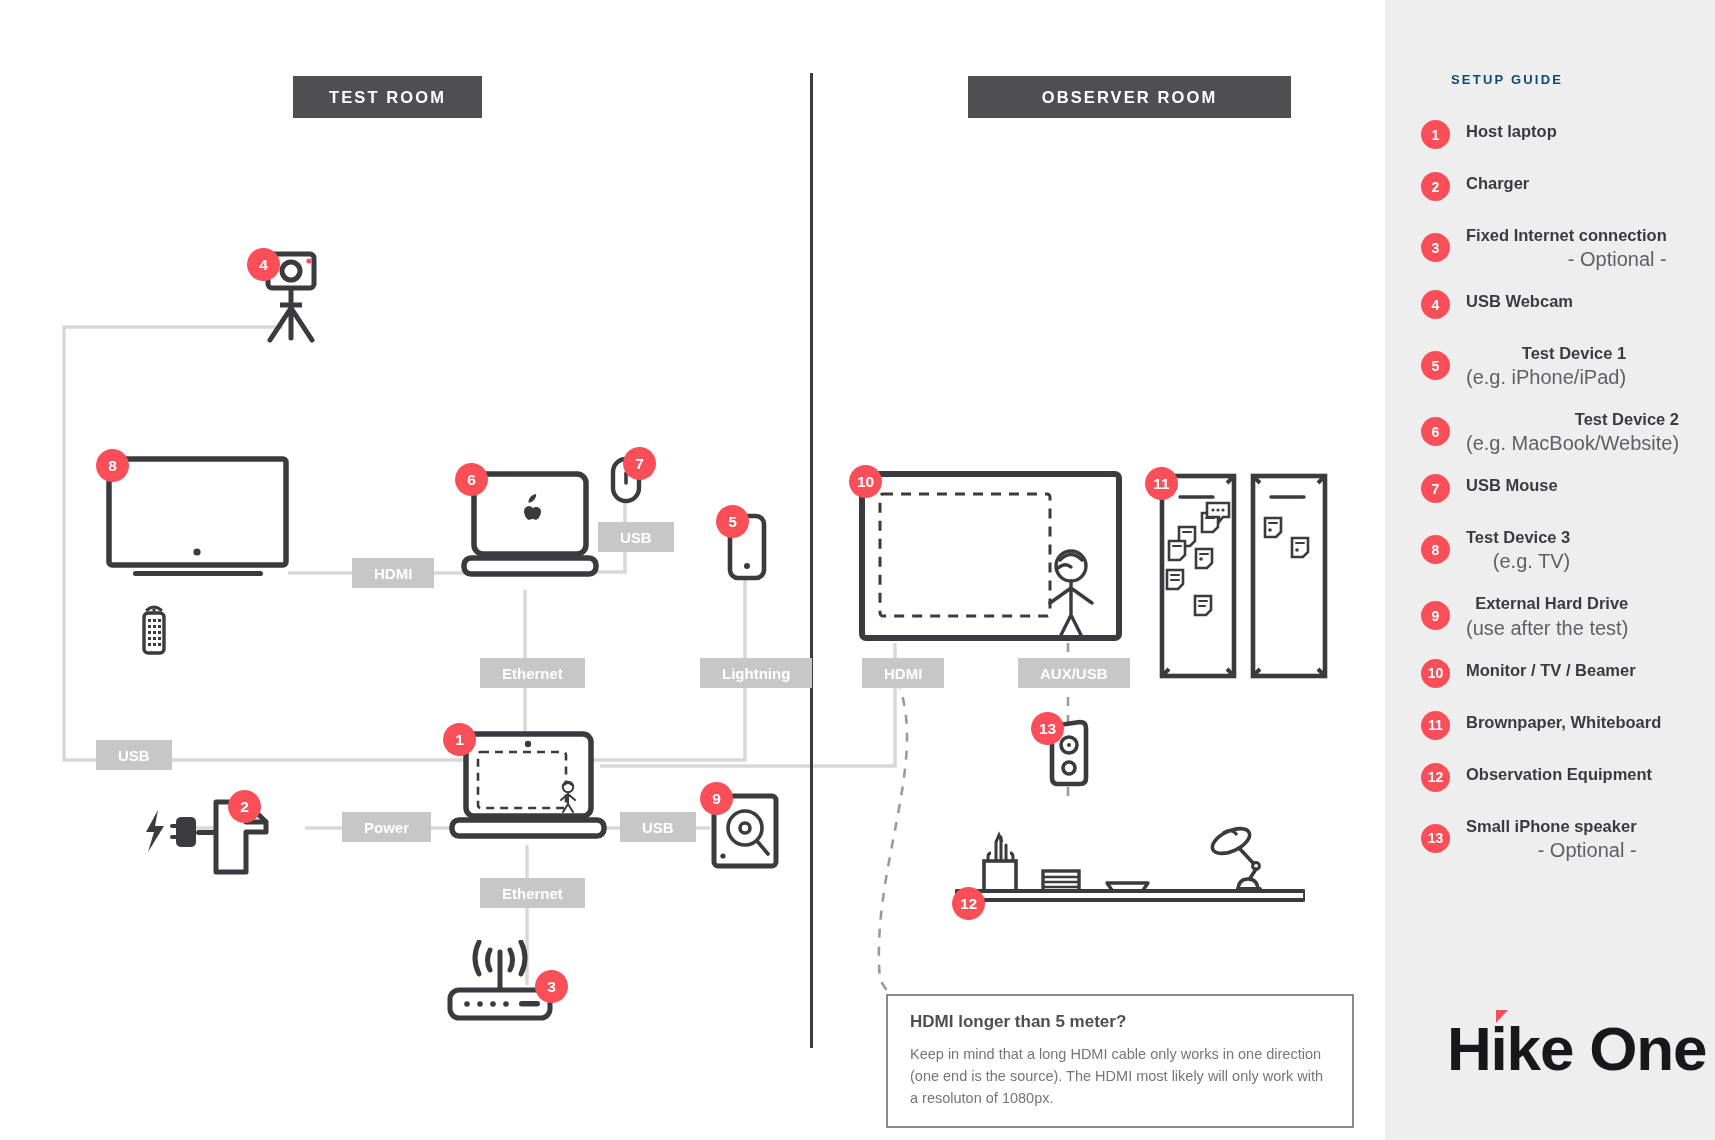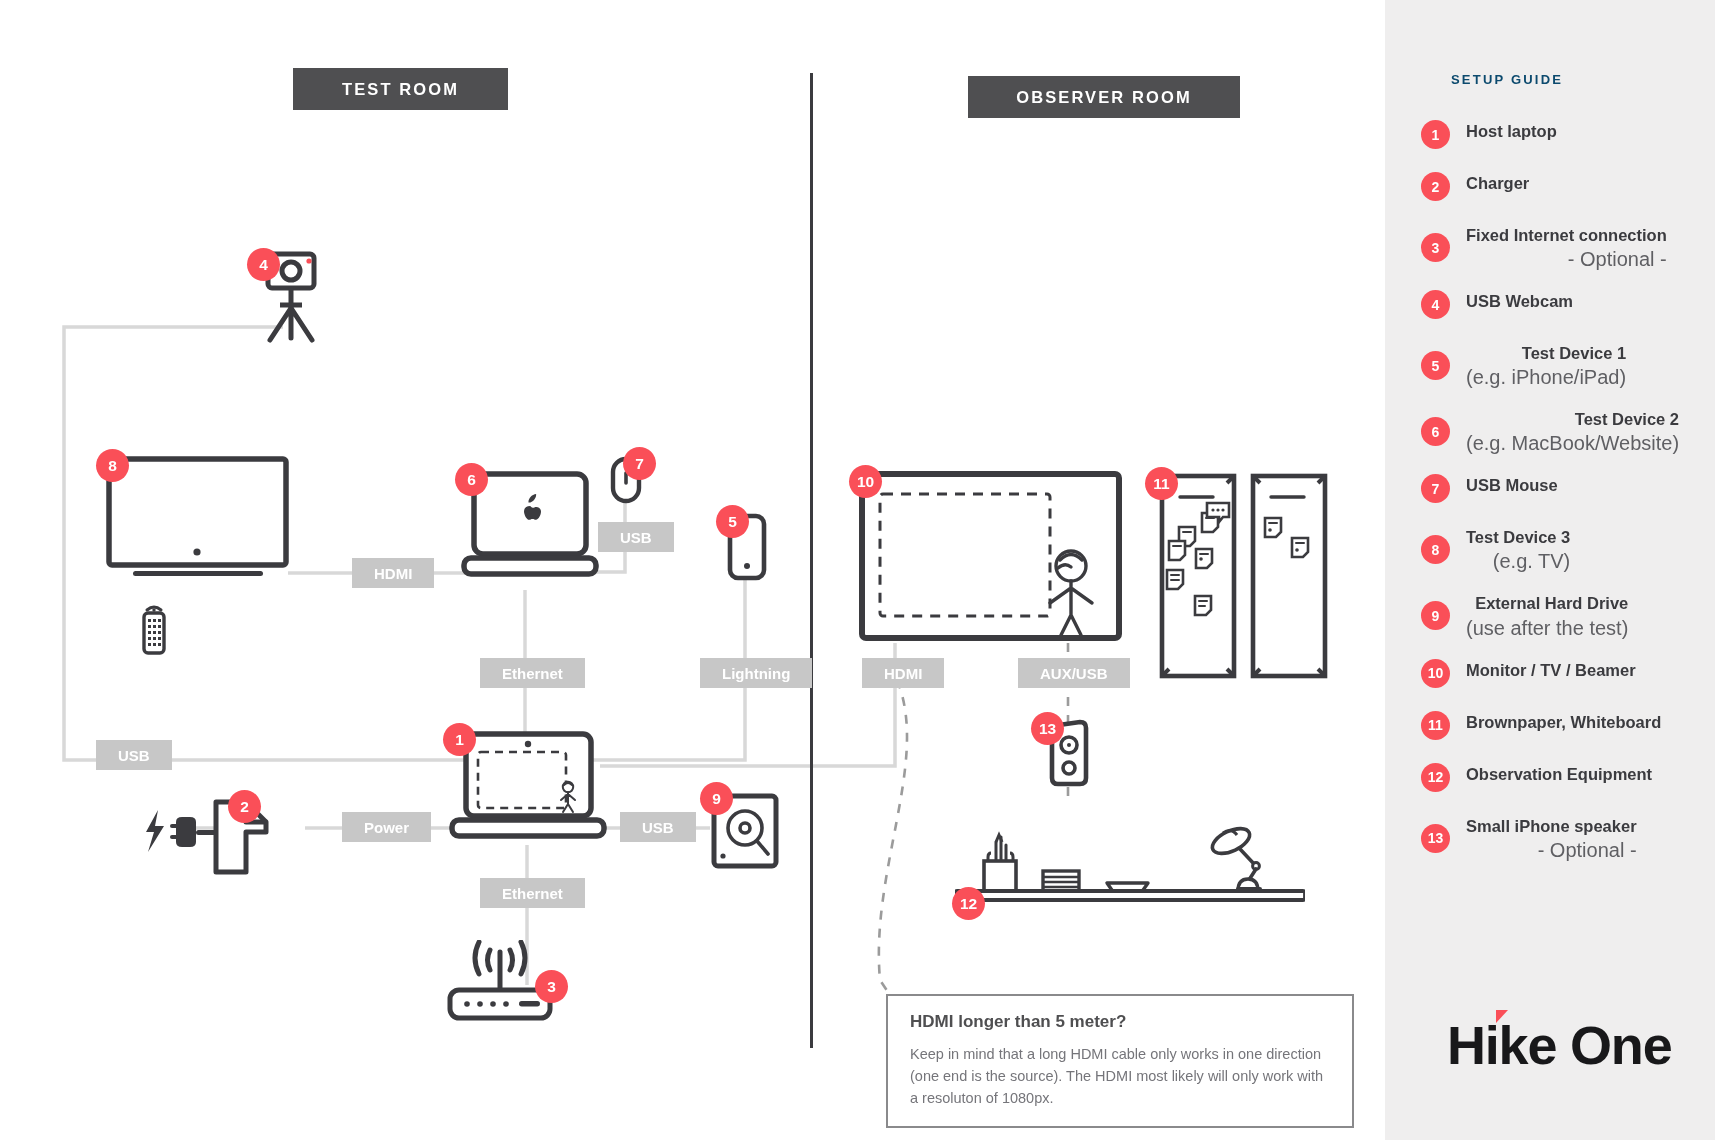--- a/index.html
+++ b/index.html
@@ -75,21 +75,21 @@
     font-size: 20px;
     color: #5f5f63;
     line-height: 1.3;
   }
 
   
   #logo {
     position: absolute;
     left: 62px;
     top: 1018px;
-    font-size: 54px;
+    font-size: 62px;
     font-weight: bold;
     color: #18181a;
     letter-spacing: -1.2px;
     line-height: 1;
   }
   #logo .tri {
     position: absolute;
     left: 49px; top: -8px;
     width: 0; height: 0;
     border-left: 12px solid #fa4f58;
@@ -102,22 +102,22 @@
     background: #4f4f51;
     color: #ffffff;
     font-size: 16.5px;
     font-weight: bold;
     letter-spacing: 2.1px;
     display: flex;
     align-items: center;
     justify-content: center;
     height: 42px;
   }
-  #hdr-test { left: 293px; top: 68px; width: 215px; }
-  #hdr-observer { left: 968px; top: 76px; width: 272px; }
+  #hdr-test { left: 293px; top: 76px; width: 189px; }
+  #hdr-observer { left: 968px; top: 76px; width: 323px; }
 
   
   #room-divider {
     position: absolute;
     left: 810px; top: 73px;
     width: 3px; height: 975px;
     background: #3b3b3f;
   }
 
   

